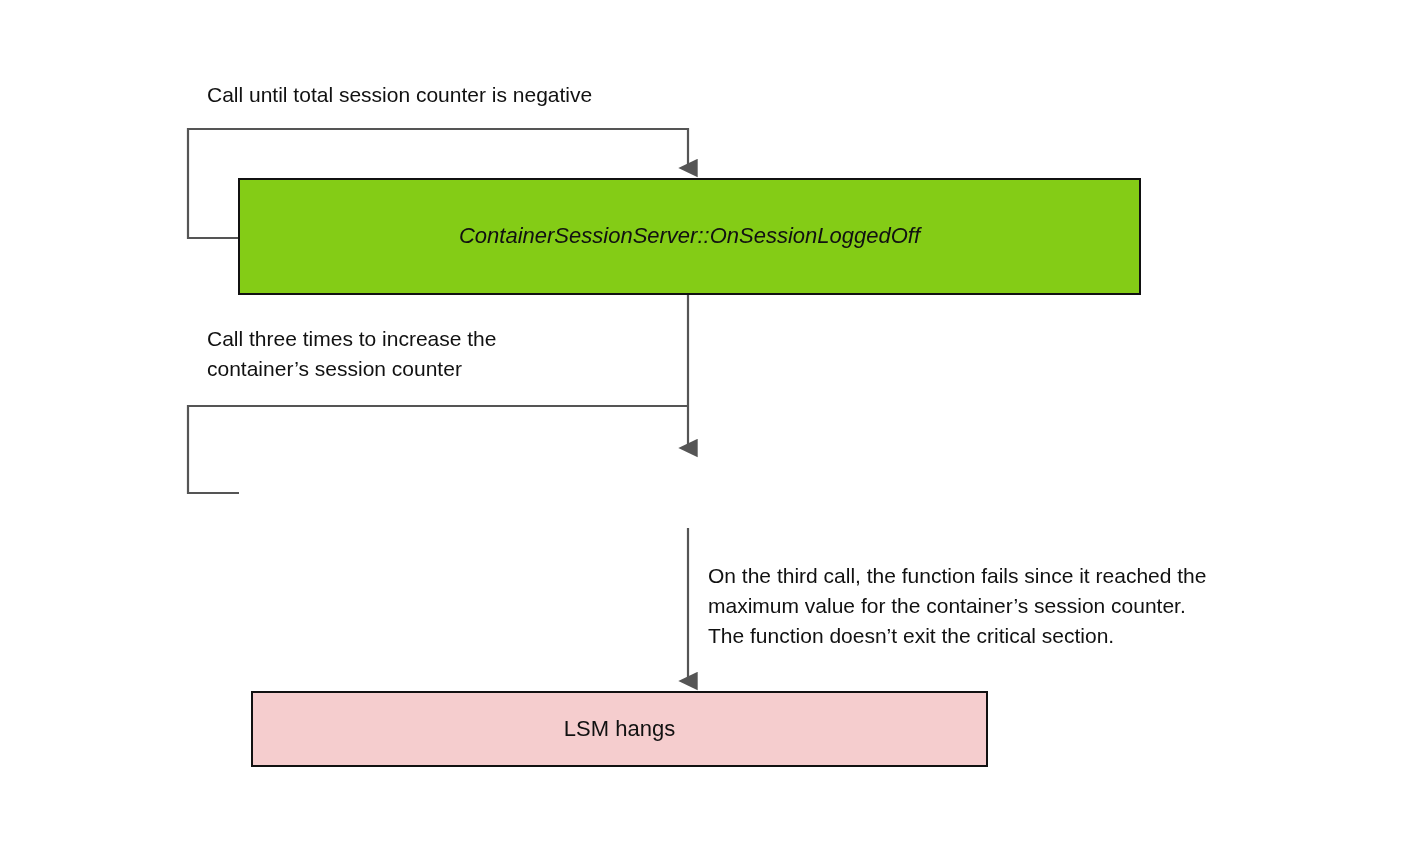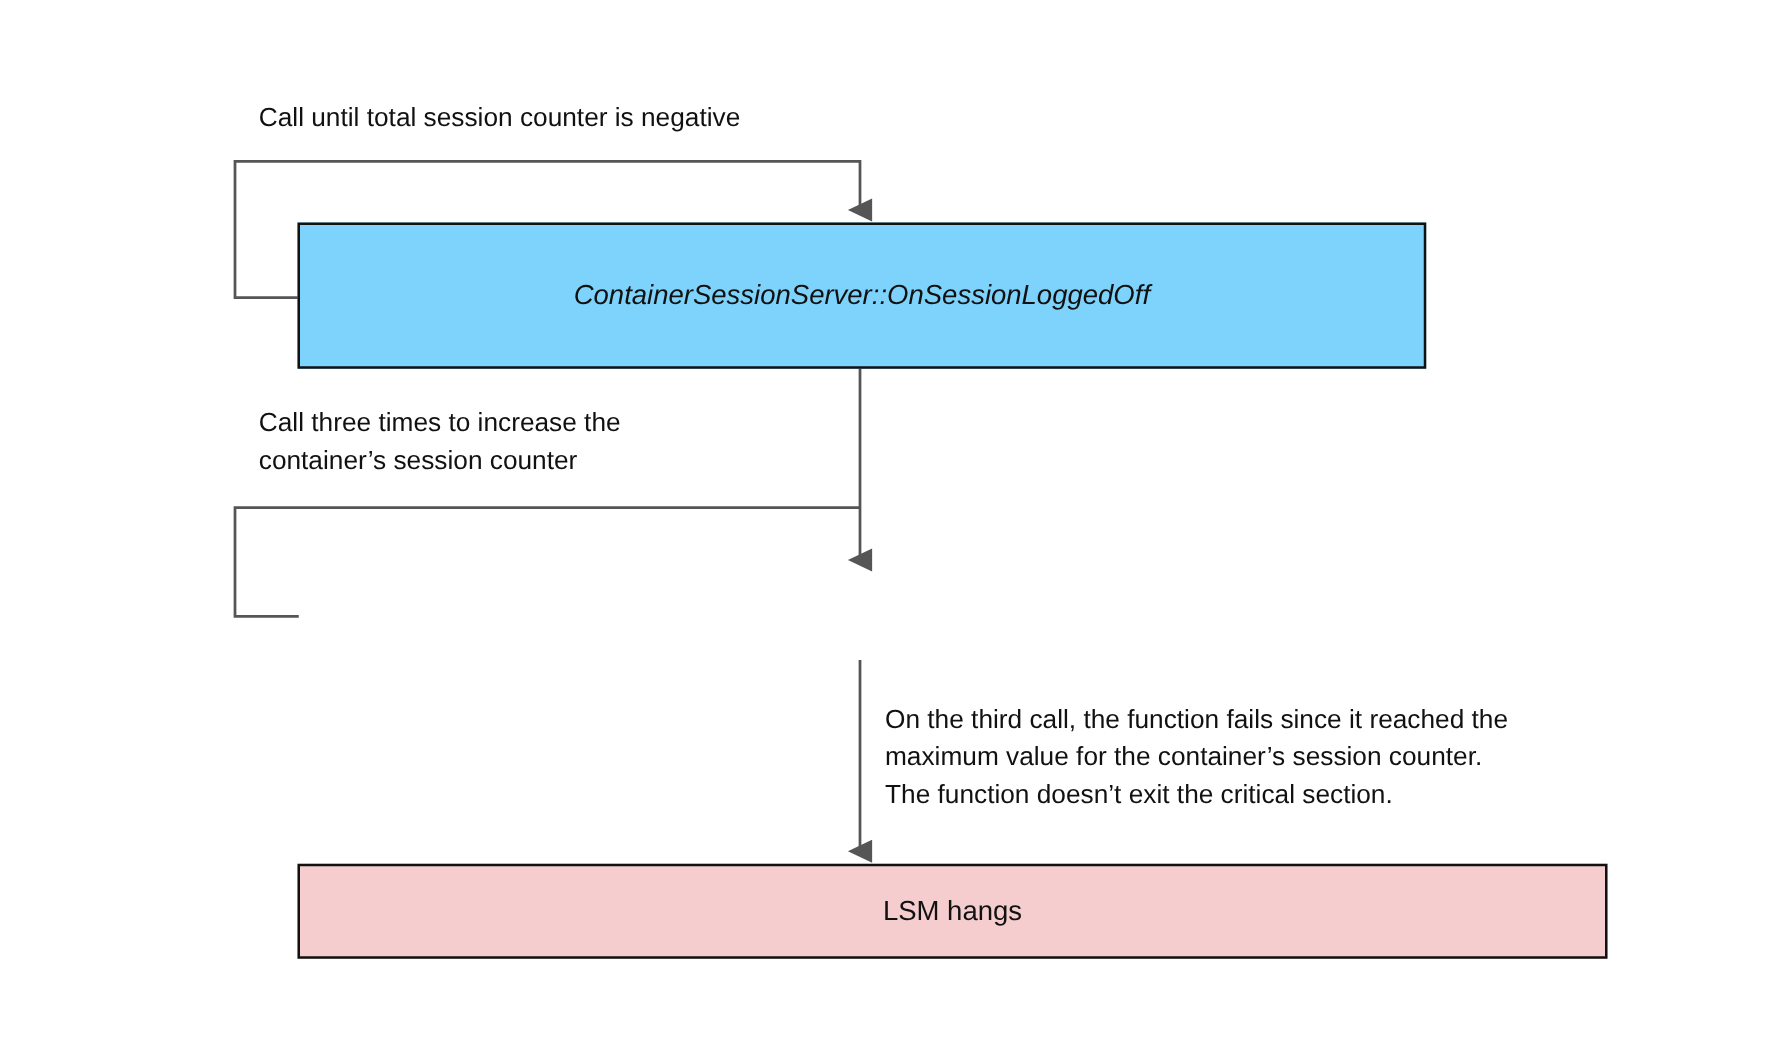--- a/index.html
+++ b/index.html
@@ -30,21 +30,21 @@
     box-sizing: border-box;
     border: 2px solid #111111;
     display: flex;
     flex-direction: column;
     align-items: center;
     justify-content: center;
     text-align: center;
     line-height: 1.38;
   }
   .node-process {
-    background: #7dd3fc;
+    background: #84cc16;
   }
   .node-error {
     background: #f5cdce;
   }
   .node-line {
     font-size: 22px;
     font-style: italic;
     white-space: nowrap;
   }
   .node-line.upright {
@@ -101,17 +101,17 @@
 The function doesn’t exit the critical section.</div>
 
   <div class="annotation" style="left:207px; top:324px; width:470px;">Call three times to increase the
 container’s session counter</div>
 
   <div class="node node-process" style="left:238px; top:178px; width:903px; height:117px;">
     <div class="node-line">ContainerSessionServer::OnSessionLoggedOff</div>
   </div>
 
 
-  <div class="node node-error" style="left:238px; top:691px; width:1048px; height:76px;">
+  <div class="node node-error" style="left:251px; top:691px; width:737px; height:76px;">
     <div class="node-line node-label-plain">LSM hangs</div>
   </div>
 
 </div>
 
 </body></html>

